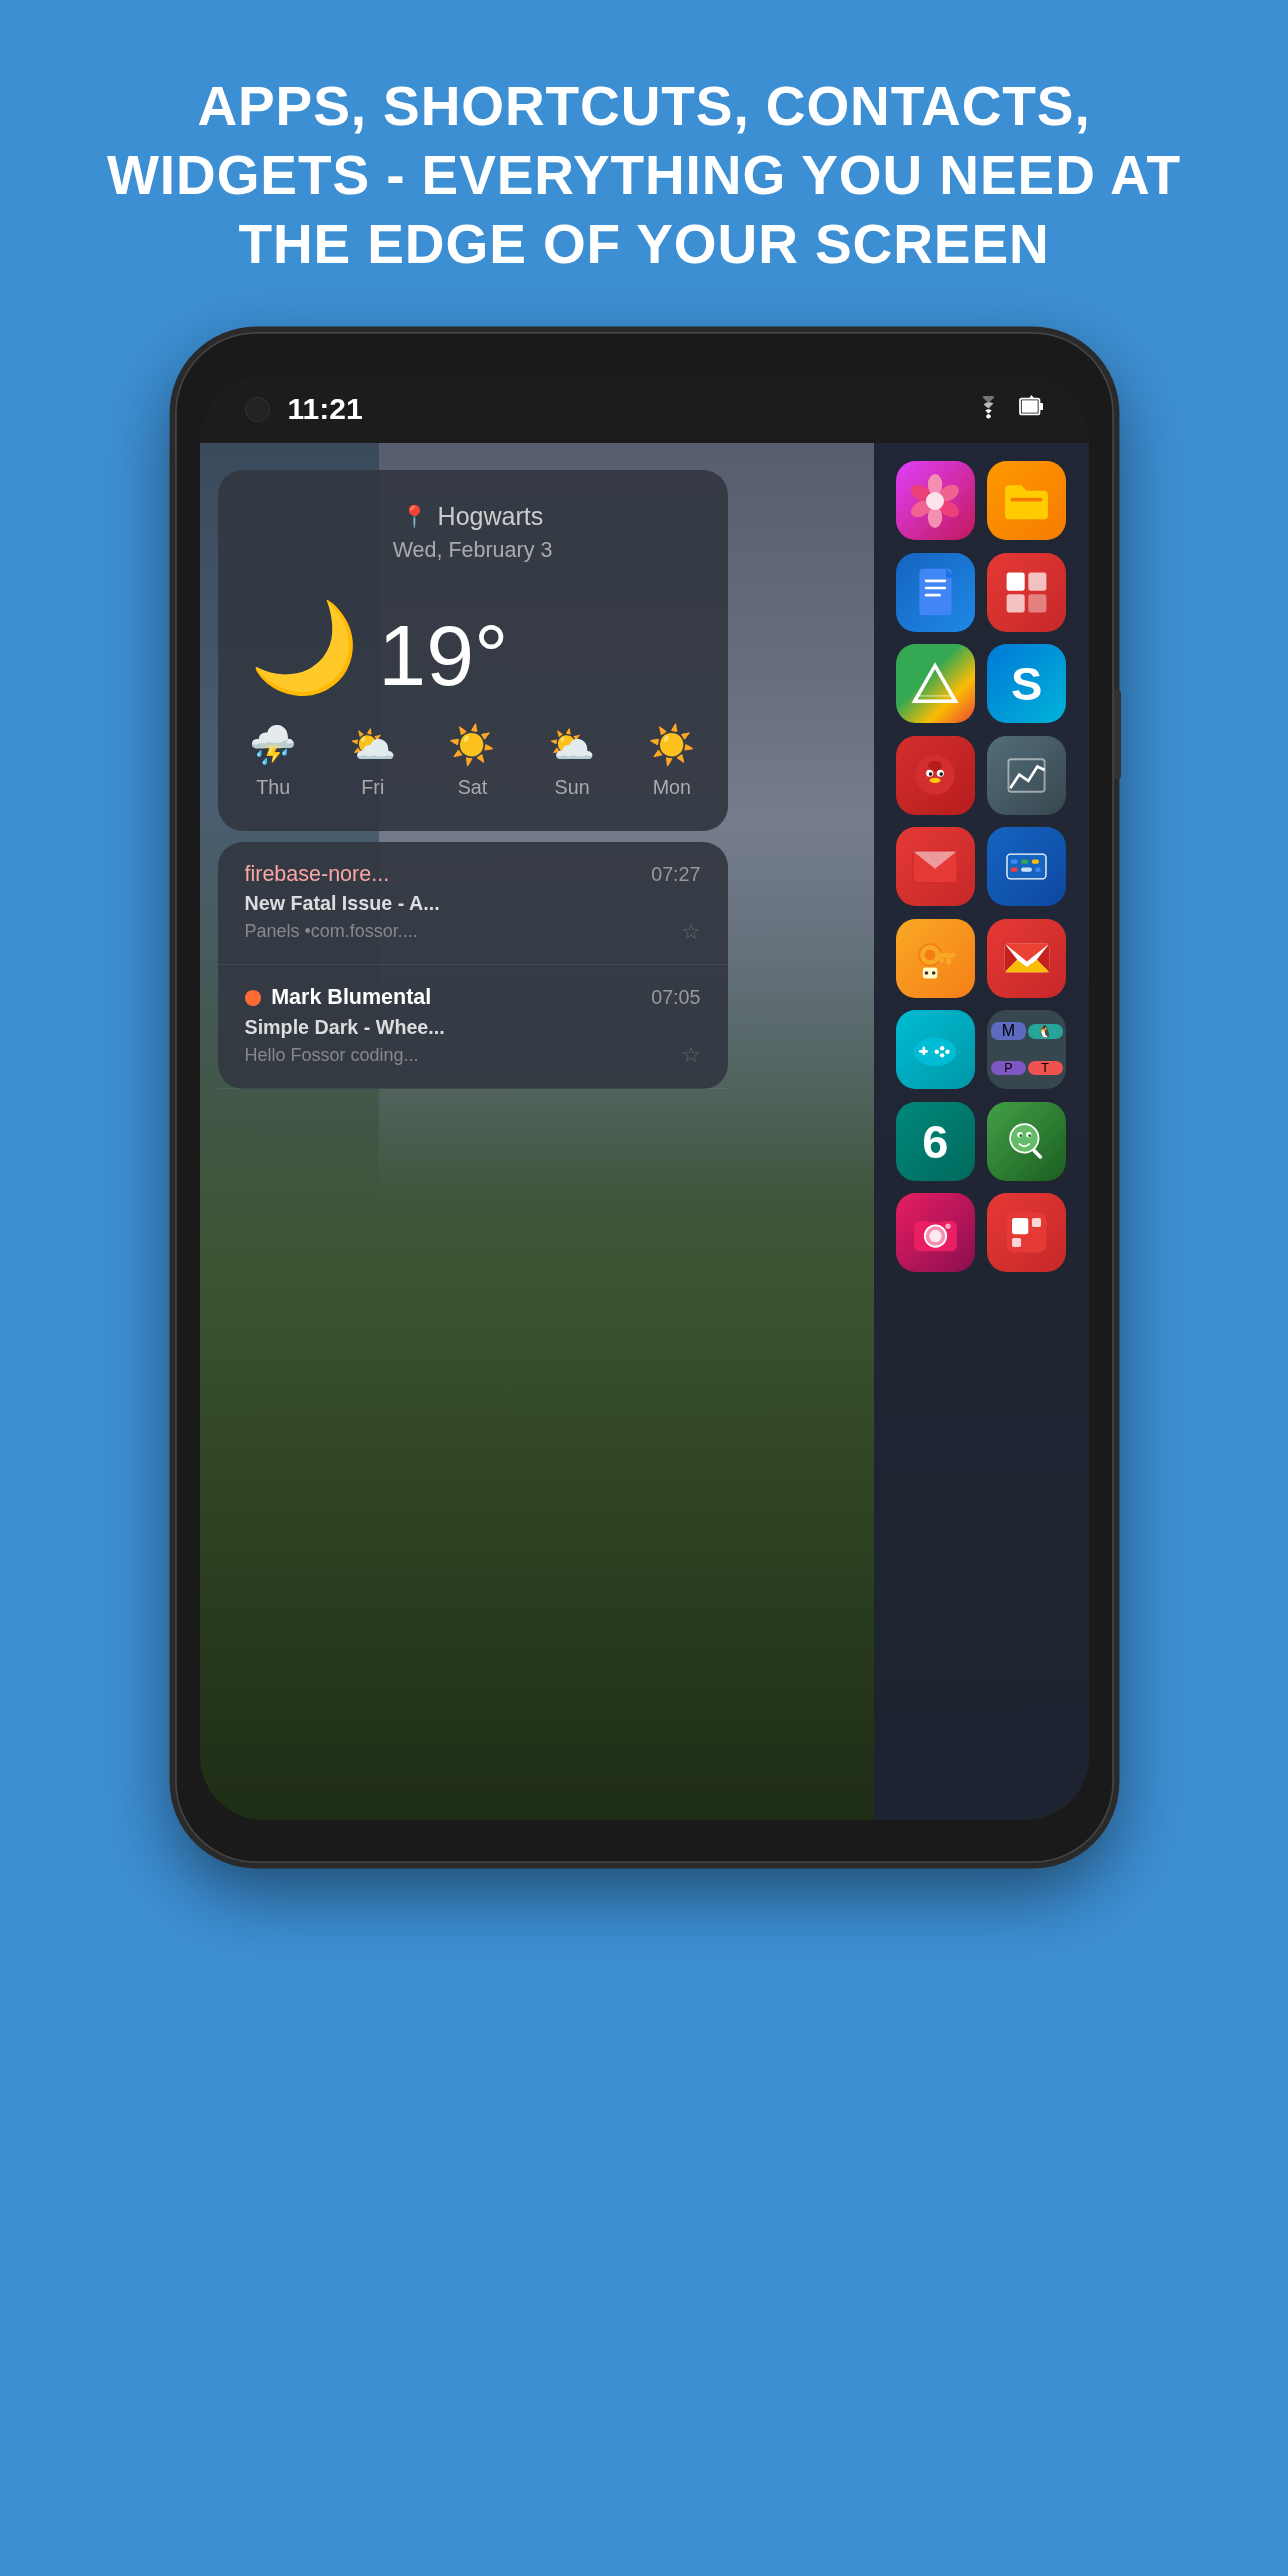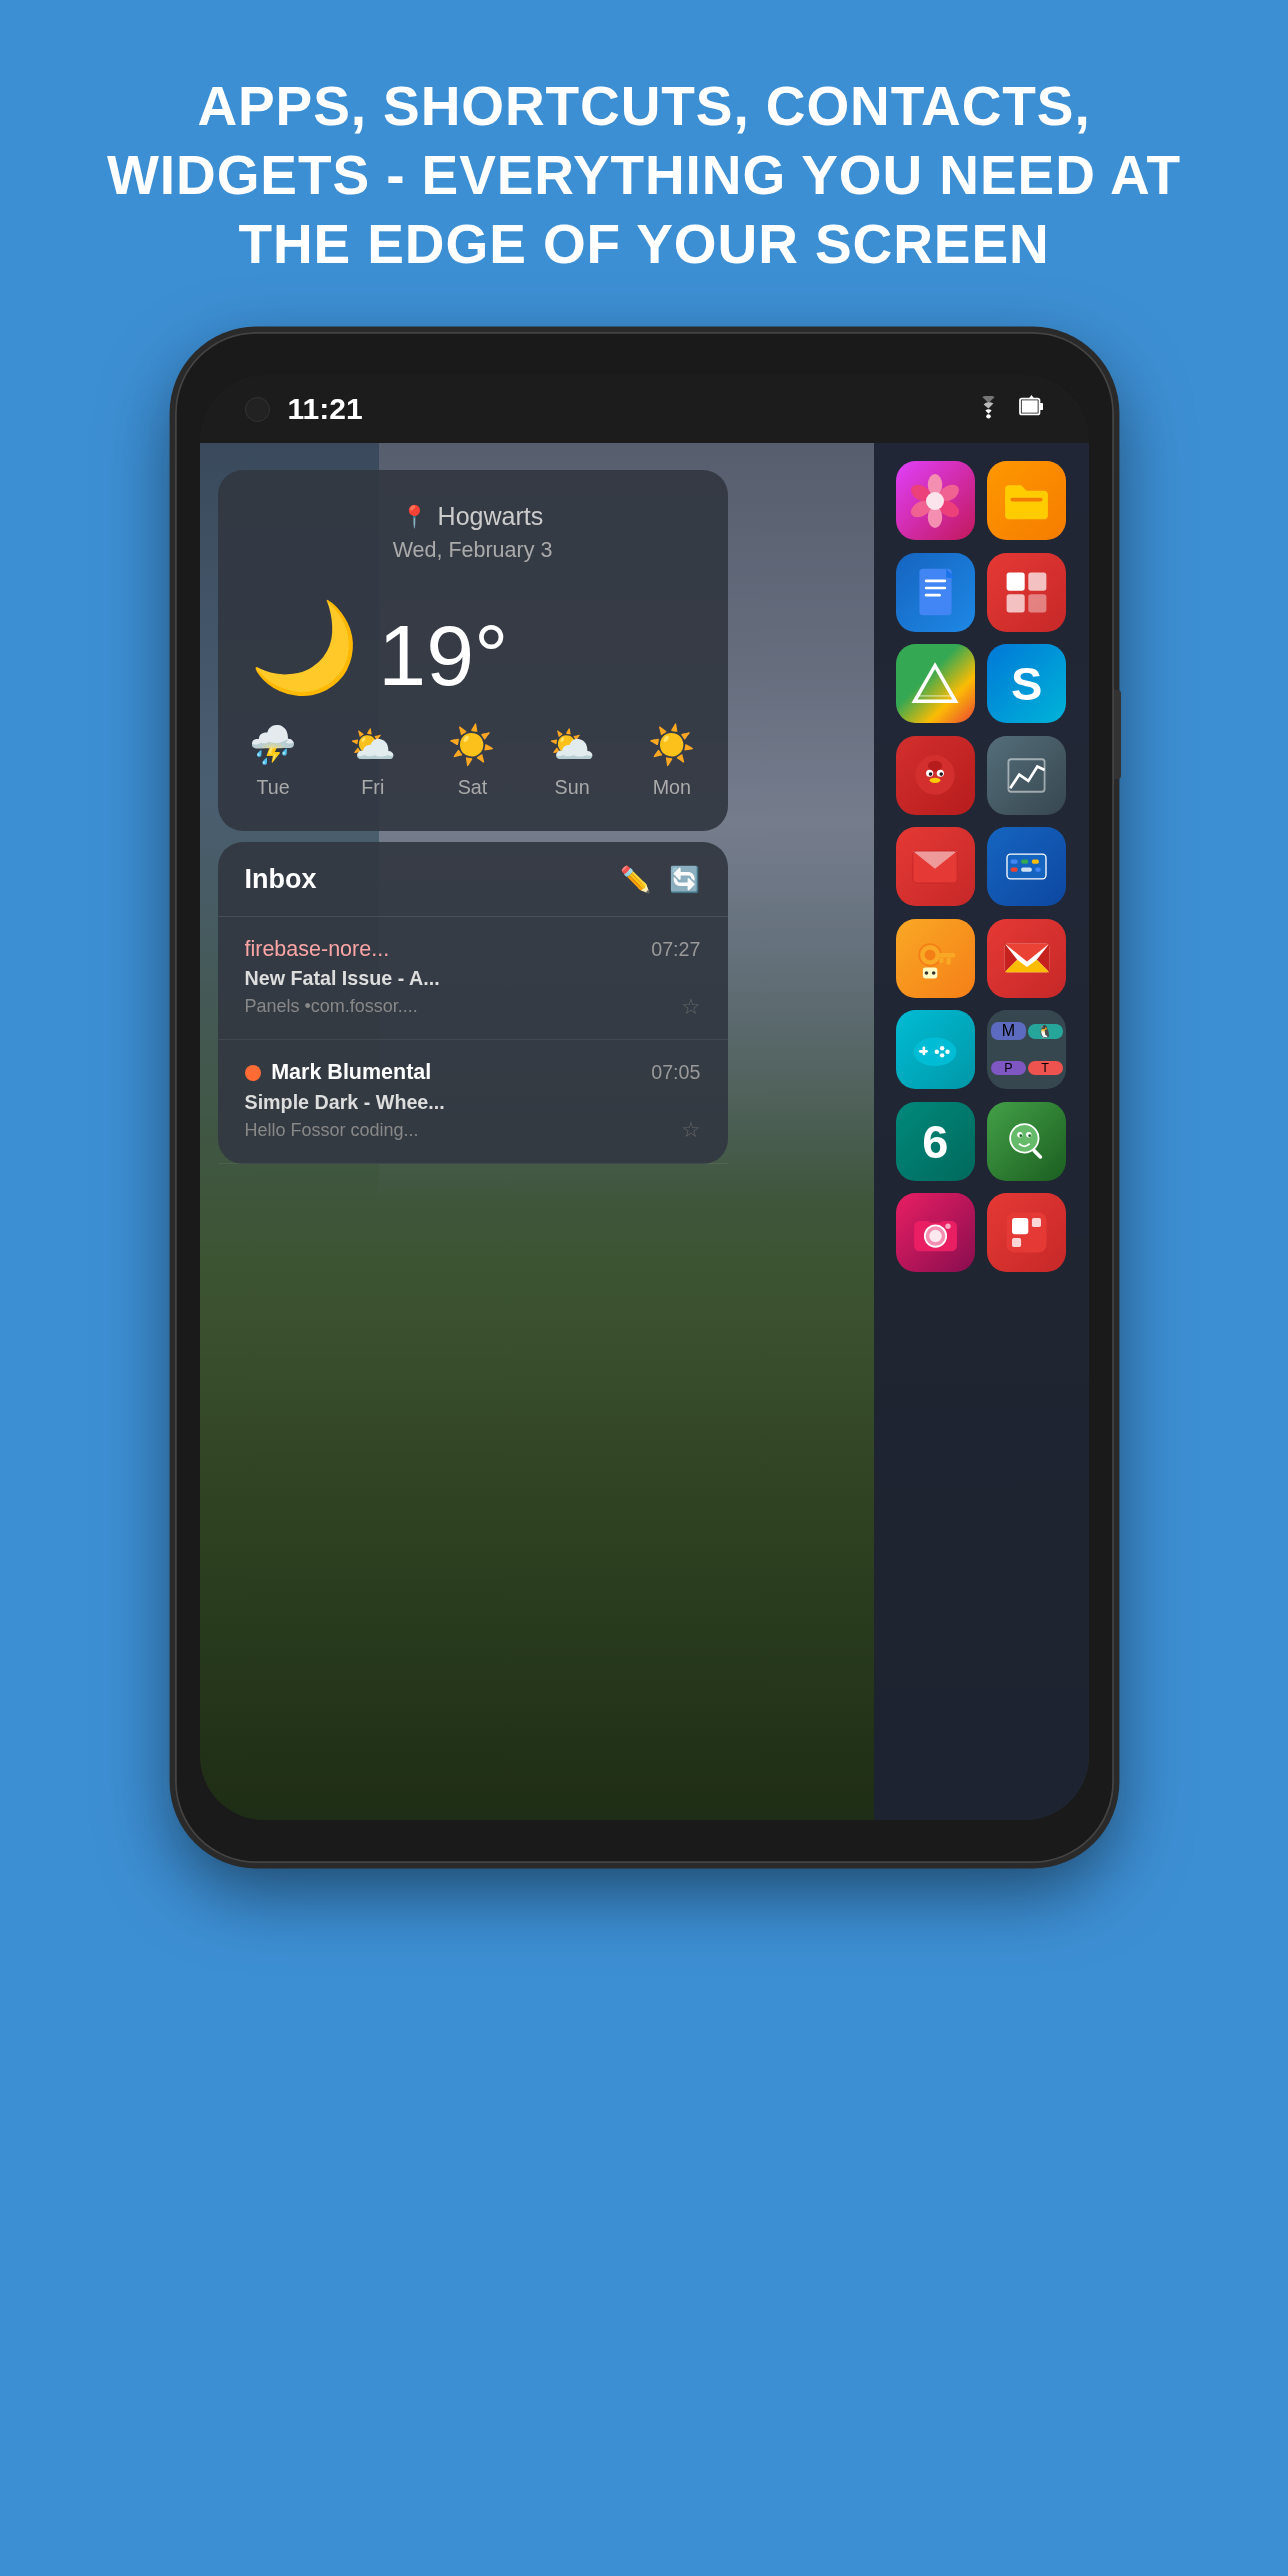--- a/index.html
+++ b/index.html
@@ -409,21 +409,21 @@
           <span>Hogwarts</span>
         </div>
         <div class="weather-date">Wed, February 3</div>
         <div class="weather-main">
           <span class="weather-icon-big">🌙</span>
           <span class="weather-temp">19°</span>
         </div>
         <div class="weather-forecast">
           <div class="forecast-day">
             <span class="forecast-icon">⛈️</span>
-            <span class="forecast-label">Tue</span>
+            <span class="forecast-label">Thu</span>
           </div>
           <div class="forecast-day">
             <span class="forecast-icon">⛅</span>
             <span class="forecast-label">Fri</span>
           </div>
           <div class="forecast-day">
             <span class="forecast-icon">☀️</span>
             <span class="forecast-label">Sat</span>
           </div>
           <div class="forecast-day">
@@ -431,27 +431,20 @@
             <span class="forecast-label">Sun</span>
           </div>
           <div class="forecast-day">
             <span class="forecast-icon">☀️</span>
             <span class="forecast-label">Mon</span>
           </div>
         </div>
       </div>
 
       <div class="inbox-widget">
-        <div class="inbox-header">
-          <span class="inbox-title">Inbox</span>
-          <div class="inbox-actions">
-            <span class="inbox-action-icon">✏️</span>
-            <span class="inbox-action-icon">🔄</span>
-          </div>
-        </div>
 
         <div class="email-item">
           <div class="email-row1">
             <span class="email-sender">firebase-nore...</span>
             <span class="email-time">07:27</span>
           </div>
           <div class="email-subject">New Fatal Issue - A...</div>
           <div class="email-preview">
             <span class="email-preview-text">Panels •com.fossor....</span>
             <span class="star-icon">☆</span>

